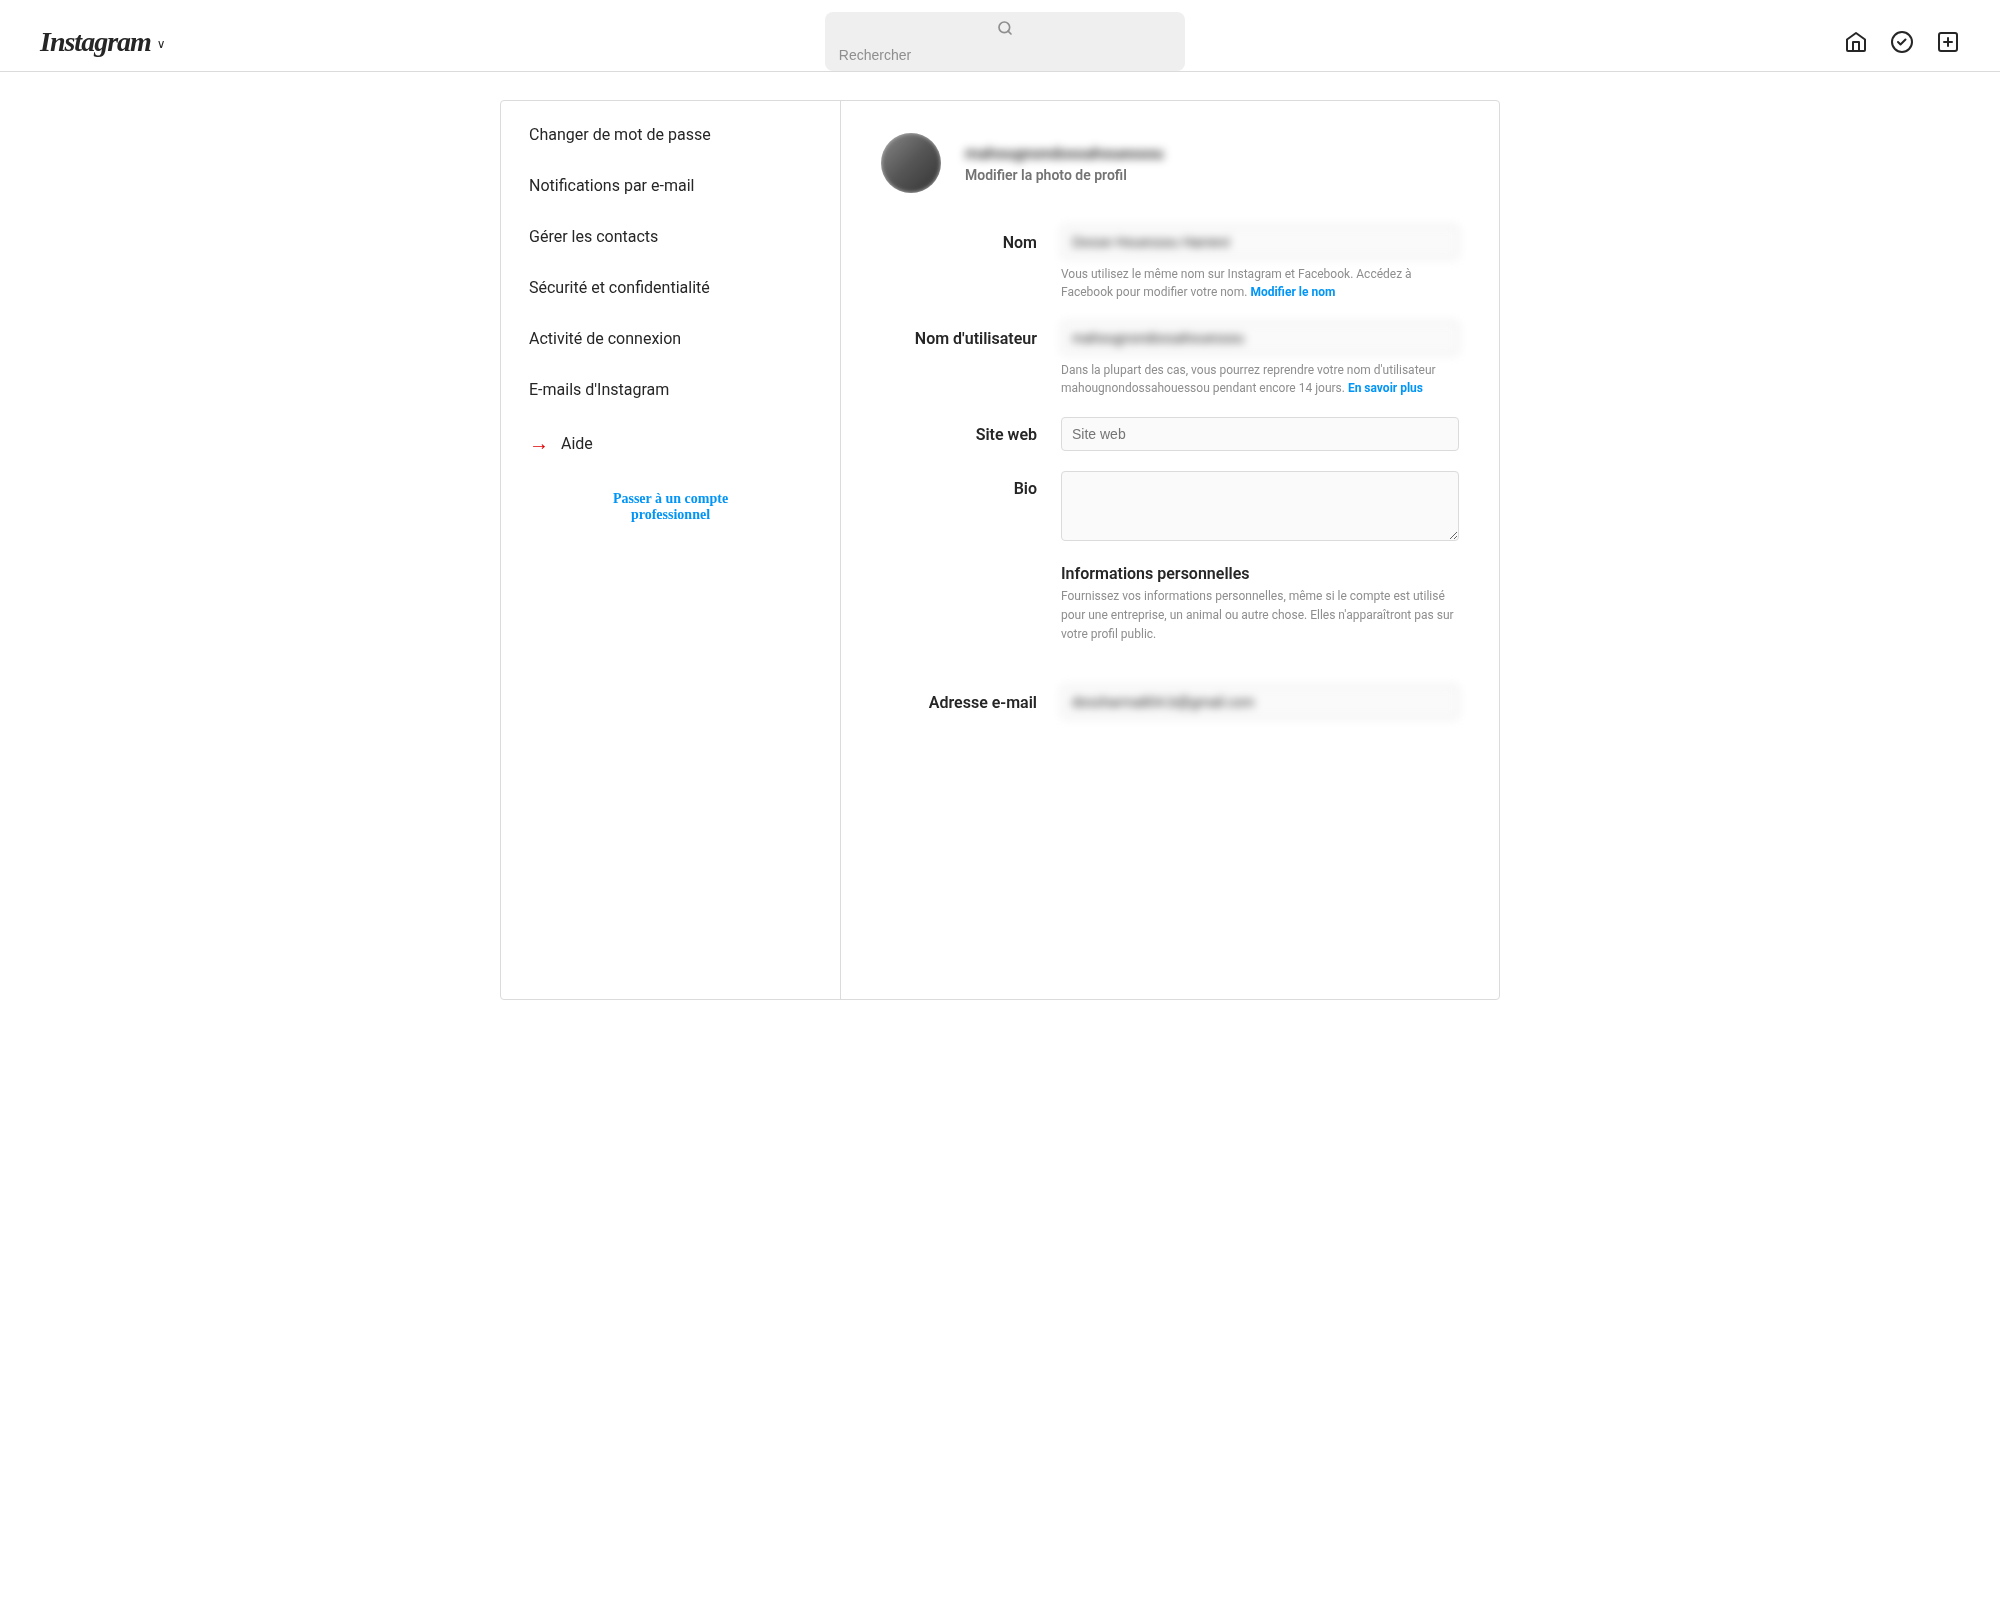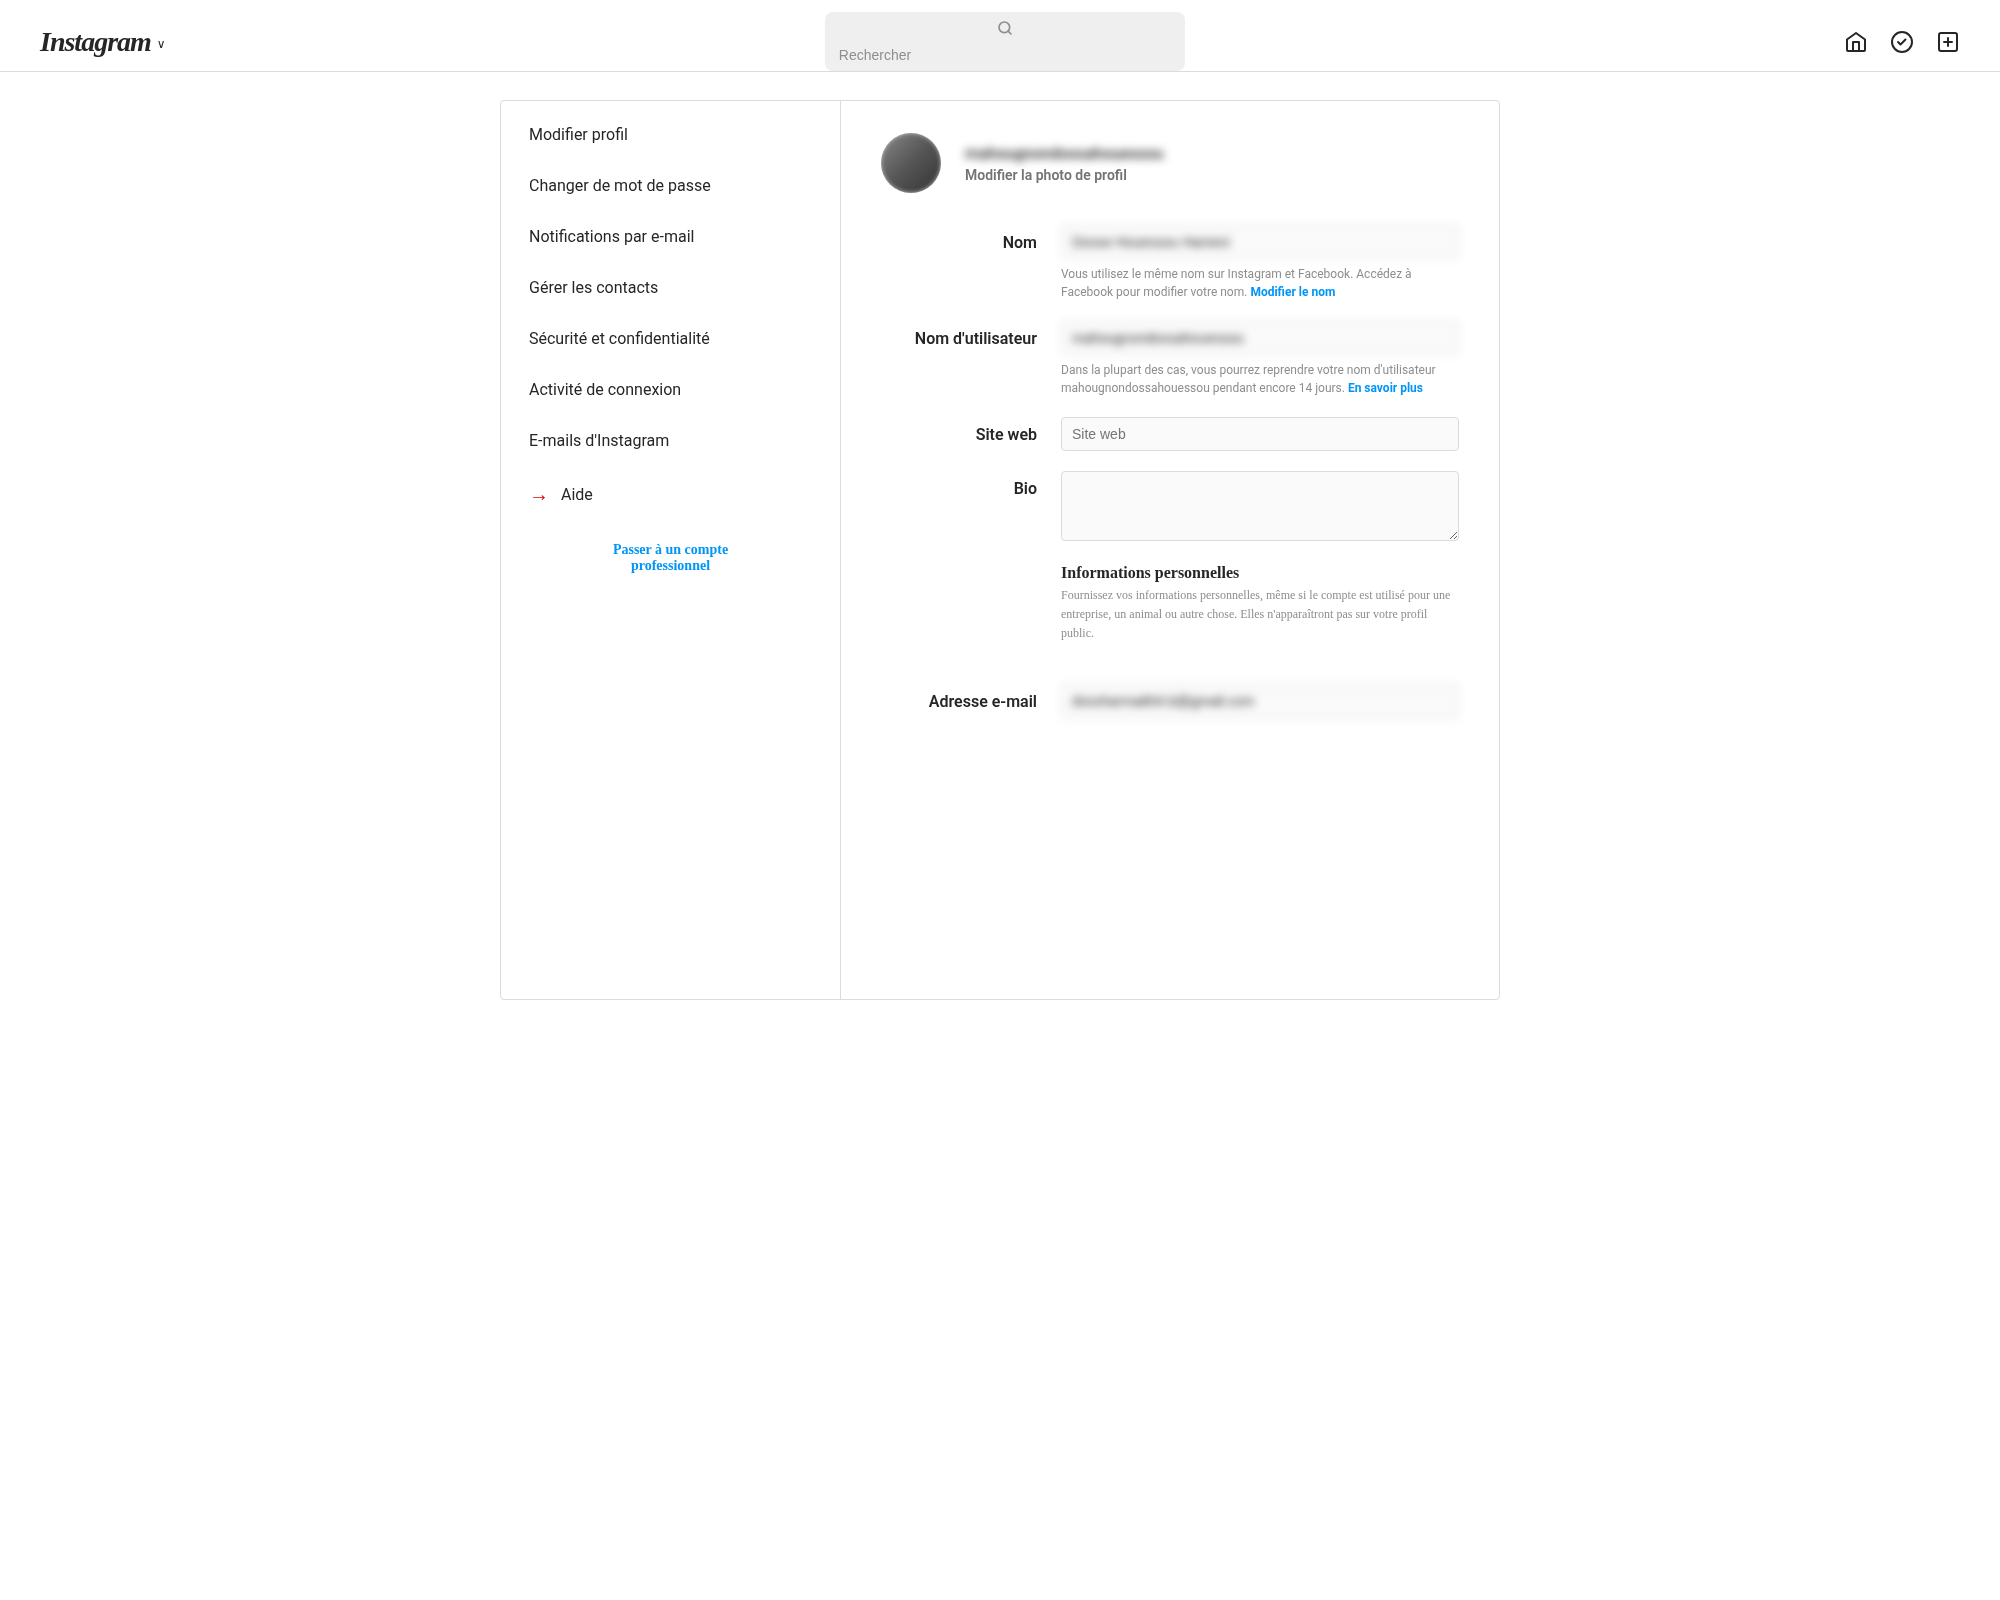--- a/index.html
+++ b/index.html
@@ -222,21 +222,20 @@
       color: #262626;
       background: #fafafa;
       outline: none;
       resize: vertical;
       min-height: 70px;
     }
 
     
     .personal-info-section {
       margin-top: 8px;
-      font-family: Liberation Serif, serif;
     }
     .personal-info-label {
       font-size: 16px;
       font-weight: 600;
       color: #262626;
       margin-bottom: 4px;
     }
     .personal-info-hint {
       font-size: 12px;
       color: #8e8e8e;
@@ -283,23 +282,20 @@
         <line x1="8" y1="12" x2="16" y2="12"></line>
       </svg>
     </span>
   </div>
 </header>
 
 <div class="main-container">
 
   <nav class="sidebar">
     <div class="sidebar-item">
-      <span>Modifier profil</span>
-    </div>
-    <div class="sidebar-item">
       <span>Changer de mot de passe</span>
     </div>
     <div class="sidebar-item">
       <span>Notifications par e-mail</span>
     </div>
     <div class="sidebar-item">
       <span>Gérer les contacts</span>
     </div>
     <div class="sidebar-item">
       <span>Sécurité et confidentialité</span>

